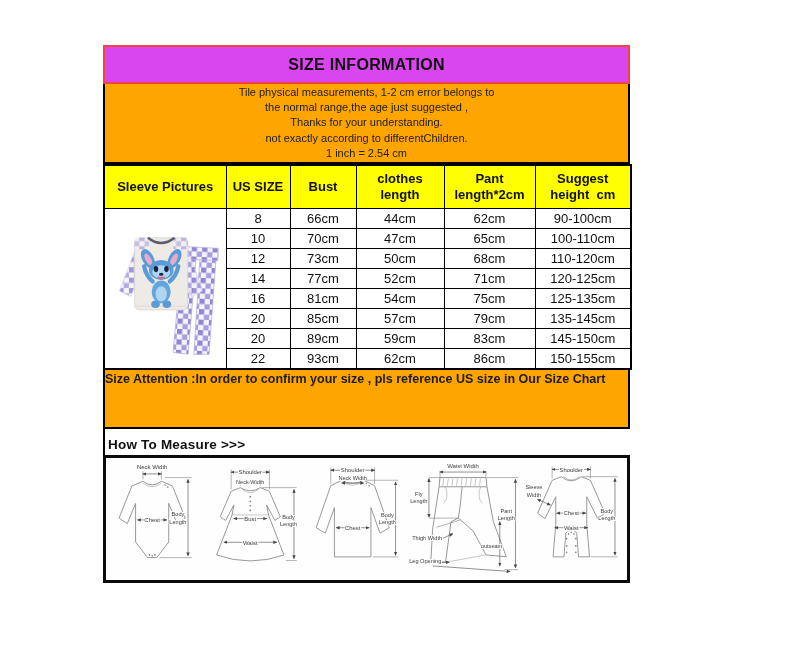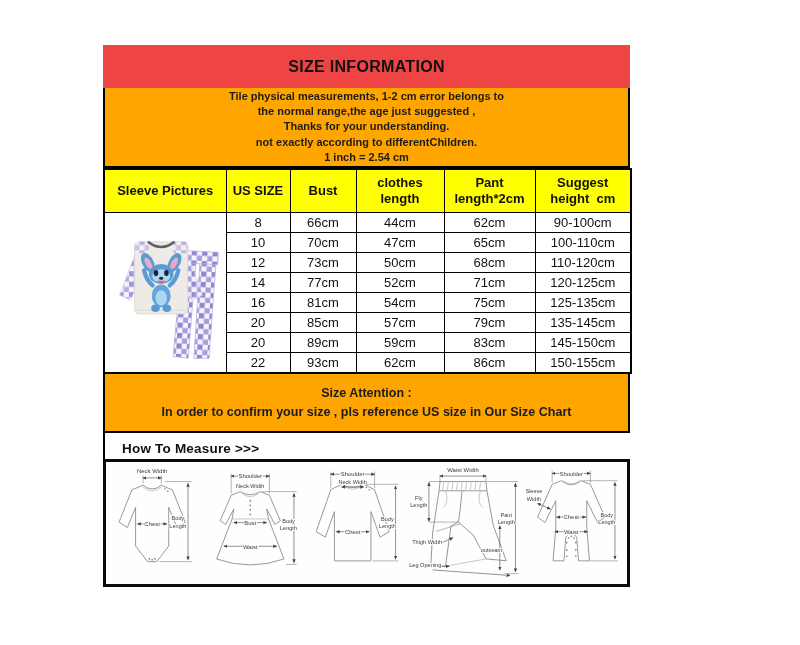--- a/index.html
+++ b/index.html
@@ -4,51 +4,51 @@
 <style>
   html,body{margin:0;padding:0;}
   body{
     width:800px;height:645px;position:relative;background:#fff;
     font-family:"Liberation Sans",sans-serif;color:#111;overflow:hidden;
   }
   .wrap{position:absolute;left:103px;top:45px;width:527px;}
 
   
   .title-bar{
-    border:4px solid #ef4444;background:#ef4444;height:35px;
+    border:2px solid #ef4444;background:#d946ef;height:35px;
     display:flex;align-items:center;justify-content:center;
     font-size:16px;font-weight:bold;letter-spacing:.3px;
   }
   
   .notes{
     border:2px solid #000;border-top:none;background:#ffa500;
     height:78px;display:flex;flex-direction:column;justify-content:center;
-    text-align:center;font-weight:bold;font-size:11px;line-height:15.2px;color:#1c1c1c;
+    text-align:center;font-weight:normal;font-size:11px;line-height:15.2px;color:#1c1c1c;
   }
   
   table.size{
     width:527px;border-collapse:collapse;border:2px solid #000;table-layout:fixed;
     font-size:13px;
   }
   table.size th,table.size td{border:1px solid #000;padding:0;text-align:center;vertical-align:middle;}
   table.size th{background:#ffff00;font-weight:bold;height:42px;font-size:13px;line-height:16px;white-space:pre;}
   table.size td{height:19px;background:#fff;}
   td.prod{background:#fff;vertical-align:middle;}
   td.prod svg{display:block;margin:2px auto 0;}
 
   
   .attention{
     border:2px solid #000;border-top:none;background:#ffa500;
-    height:57px;display:flex;flex-direction:column;justify-content:center;
+    height:57px;display:flex;flex-direction:row;
     text-align:center;font-weight:bold;font-size:12.5px;line-height:19px;color:#1c1c1c;
   }
   .gap{height:5px;border-left:2px solid #000;}
   .measure-head{
     height:21px;border-left:2px solid #000;display:flex;align-items:center;
-    font-weight:bold;font-size:13.5px;padding-left:17px;letter-spacing:.2px;
+    font-weight:bold;font-size:13.5px;padding-left:3px;letter-spacing:.2px;
   }
   .measure-box{
     border:3px solid #0a0a0a;height:122px;background:#fefefe;
     display:flex;align-items:center;justify-content:space-evenly;padding:0 1px;
   }
   
   .dln{stroke:#8f8f8f;stroke-width:1;fill:none;stroke-linejoin:round;}
   .thin{stroke:#a8a8a8;stroke-width:.7;fill:none;}
   .arr{stroke:#555;stroke-width:.7;fill:none;}
   .tick{stroke:#777;stroke-width:.6;fill:none;}

